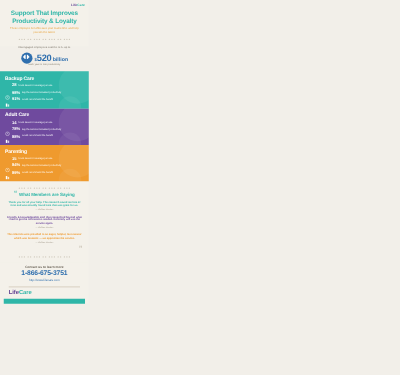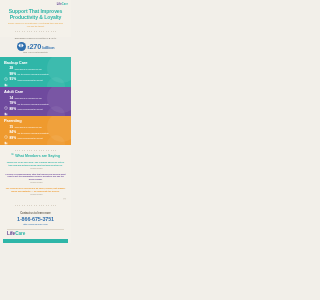--- a/index.html
+++ b/index.html
@@ -120,21 +120,21 @@
   <div class="hero">
     <div class="hero-lead">Disengaged employees cost the U.S. up to</div>
     <div class="hero-row">
       <span class="brainicon">
         <svg viewBox="0 0 24 24">
             <path d="M9 3a4 4 0 0 0-4 4 3 3 0 0 0 0 6 4 4 0 0 0 4 4h1V3H9zm6 0a4 4 0 0 1 4 4 3 3 0 0 1 0 6 4 4 0 0 1-4 4h-1V3h1z" fill="#ffffff"></path>
           </svg>
       </span>
       <span class="hero-fig">
         <span class="hero-cur">$</span>
-        <span class="hero-num">270</span>
+        <span class="hero-num">520</span>
         <span class="hero-unit">billion</span>
       </span>
     </div>
     <div class="hero-sub">each year in lost productivity</div>
   </div>
 
   <div class="section sec-teal">
     <div class="sec-wm"></div>
     <div class="sec-wm2"></div>
     <div class="sec-title">Backup Care</div>

